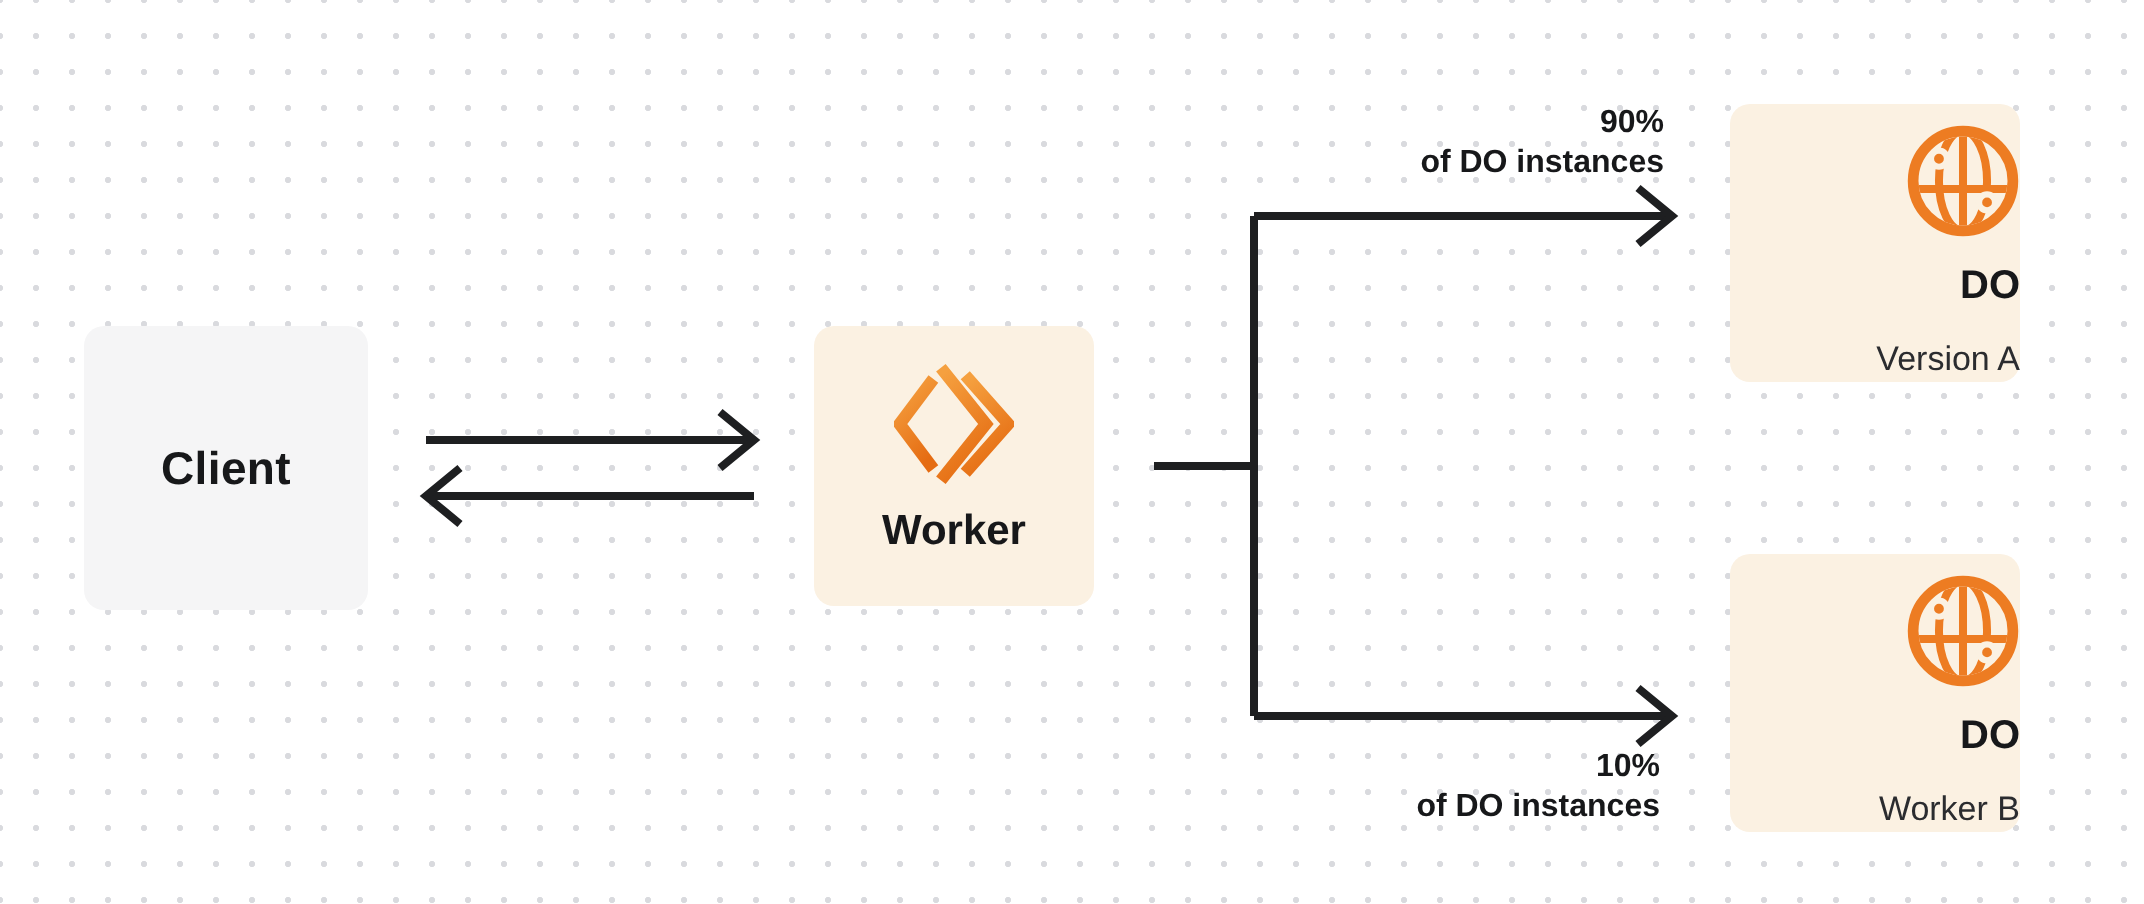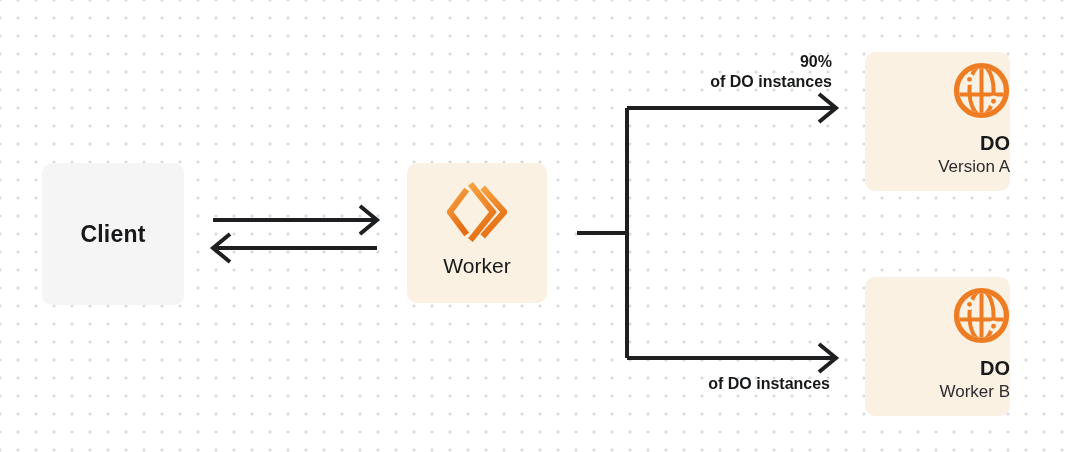--- a/index.html
+++ b/index.html
@@ -48,42 +48,42 @@
     text-align: center;
   }
   .node--worker {
     left: 407px; top: 163px; width: 140px; height: 140px;
     background: #fbf1e2;
     justify-content: flex-start;
     padding-top: 18px;
   }
   .worker-label {
     font-size: 21px;
-    font-weight: 400;
+    font-weight: 700;
     margin-top: 11px;
   }
   .node--do {
     left: 865px; width: 145px; height: 139px;
     background: #fbf1e2;
     justify-content: flex-start;
     padding-top: 10px;
     align-items: flex-end;
   }
   .node--do-a { top: 52px; }
   .node--do-b { top: 277px; }
   .do-title {
     font-size: 20px;
     font-weight: 700;
     line-height: 22px;
     margin-top: 13px;
   }
   .do-sub {
     font-size: 17px;
     line-height: 19px;
-    margin-top: 3px;
+    margin-top: 16px;
     color: #2b2c2f;
   }
   .edge-label {
     position: absolute;
     width: 220px;
     text-align: right;
     font-size: 16px;
     font-weight: 700;
     line-height: 20px;
     color: #17181a;
@@ -167,16 +167,17 @@
     </svg>
     <div class="do-title">DO</div>
     <div class="do-sub">Worker B</div>
   </div>
 
   <div class="edge-label edge-label--top">
     <div>90%</div>
     <div>of DO instances</div>
   </div>
   <div class="edge-label edge-label--bottom">
+    <div>10%</div>
     <div>of DO instances</div>
   </div>
 
 </div>
 
 </body></html>

